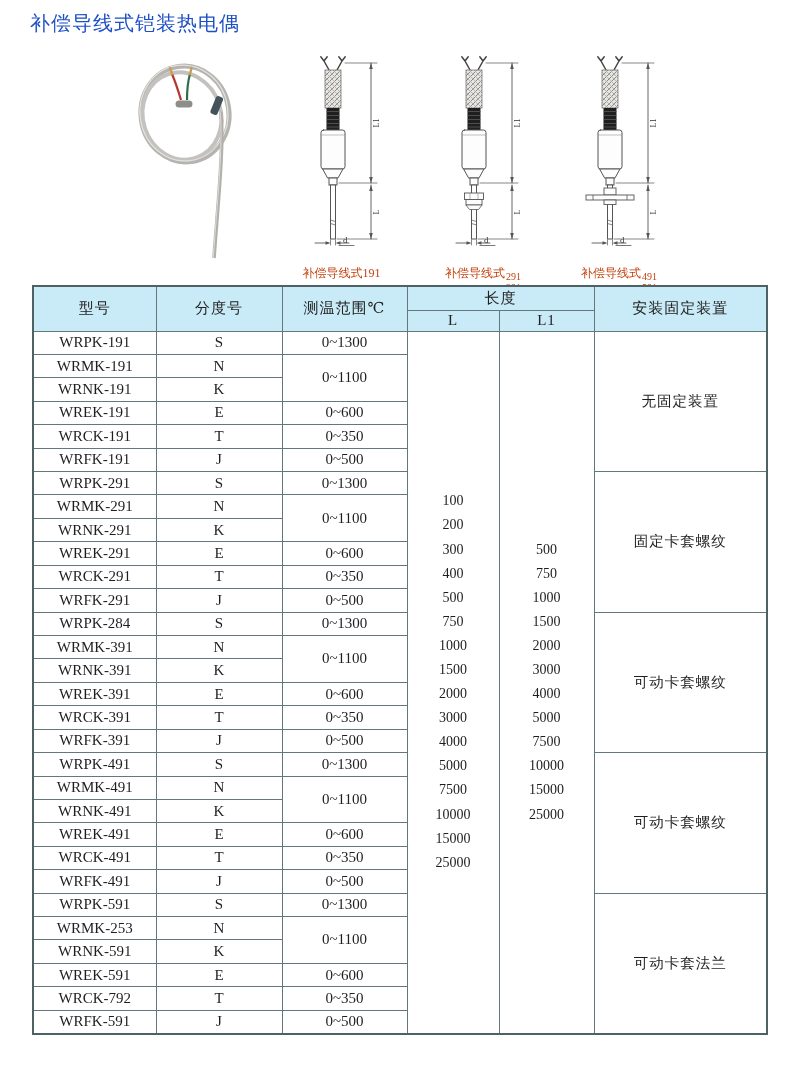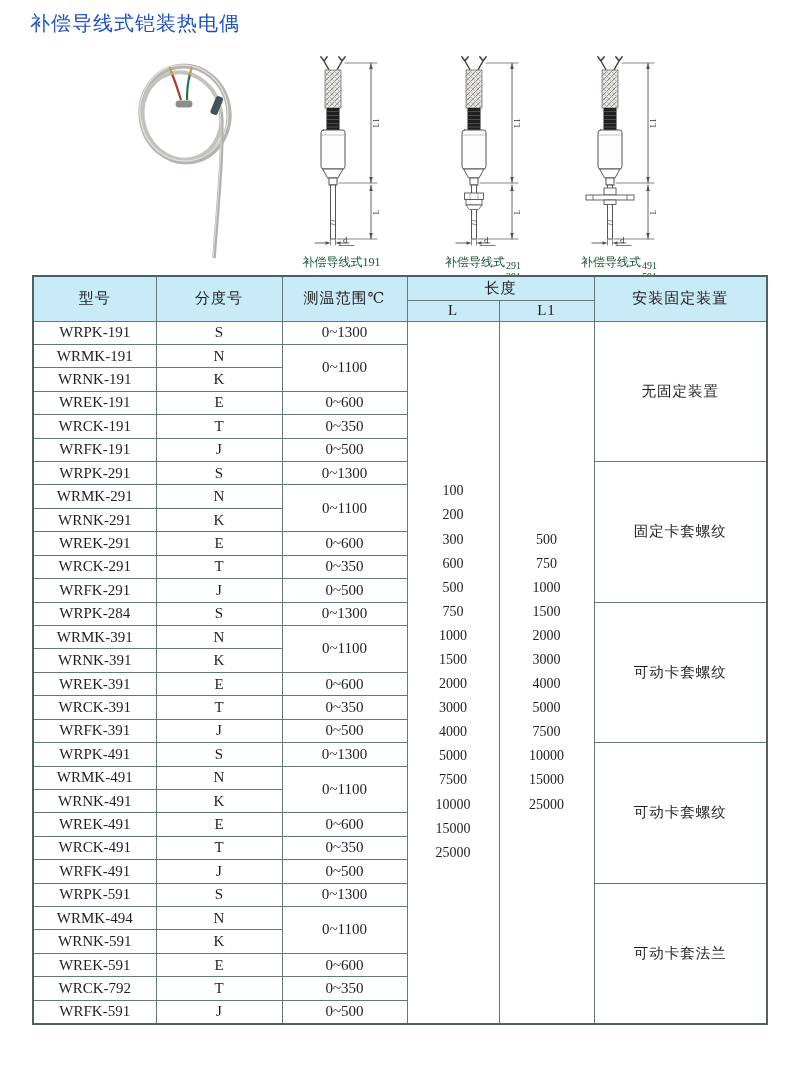--- a/index.html
+++ b/index.html
@@ -12,31 +12,31 @@
     position:absolute;left:30px;top:10px;
     font-family:"DejaVu Sans","Liberation Sans",sans-serif;
     font-size:20px;font-weight:normal;color:#1d4fc5;letter-spacing:1px;white-space:nowrap;
   }
   .fig{position:absolute;}
   .photo{left:125px;top:52px;}
   .diag1{left:287px;top:54px;width:110px;}
   .diag2{left:428px;top:54px;width:110px;}
   .diag3{left:564px;top:54px;width:110px;}
   .fig-label{
-    text-align:center;font-size:12px;color:#14532d;margin-top:0;white-space:nowrap;
+    text-align:center;font-size:12px;color:#c2410c;margin-top:11px;white-space:nowrap;
   }
   .stack{
     display:inline-flex;flex-direction:column;font-size:10px;line-height:1.05;
     vertical-align:-3px;text-align:left;margin-left:1px;
   }
   .stack span{font-style:normal;}
   svg text{font-family:"Liberation Serif","DejaVu Serif",serif;fill:#333;}
 
   table.spec{
-    position:absolute;left:32px;top:275px;width:734px;
+    position:absolute;left:32px;top:285px;width:734px;
     border-collapse:collapse;table-layout:fixed;
     border:2px solid #4e6266;
   }
   .spec th,.spec td{
     border:1px solid #63777c;text-align:center;vertical-align:middle;
     padding:0;overflow:hidden;
   }
   .spec thead th{
     background:#c9eaf7;font-weight:normal;font-size:15px;letter-spacing:1px;color:#222;
   }
@@ -191,21 +191,21 @@
   <tbody>
       <tr>
         <td>WRPK-191</td>
         <td>S</td>
         <td>0~1300</td>
         <td rowspan="30">
           <div class="num-stack">
             <div>100</div>
             <div>200</div>
             <div>300</div>
-            <div>600</div>
+            <div>400</div>
             <div>500</div>
             <div>750</div>
             <div>1000</div>
             <div>1500</div>
             <div>2000</div>
             <div>3000</div>
             <div>4000</div>
             <div>5000</div>
             <div>7500</div>
             <div>10000</div>
@@ -345,21 +345,21 @@
         <td>J</td>
         <td>0~500</td>
       </tr>
       <tr>
         <td>WRPK-591</td>
         <td>S</td>
         <td>0~1300</td>
         <td class="mount" rowspan="6">可动卡套法兰</td>
       </tr>
       <tr>
-        <td>WRMK-494</td>
+        <td>WRMK-253</td>
         <td>N</td>
         <td rowspan="2">0~1100</td>
       </tr>
       <tr>
         <td>WRNK-591</td>
         <td>K</td>
       </tr>
       <tr>
         <td>WREK-591</td>
         <td>E</td>

